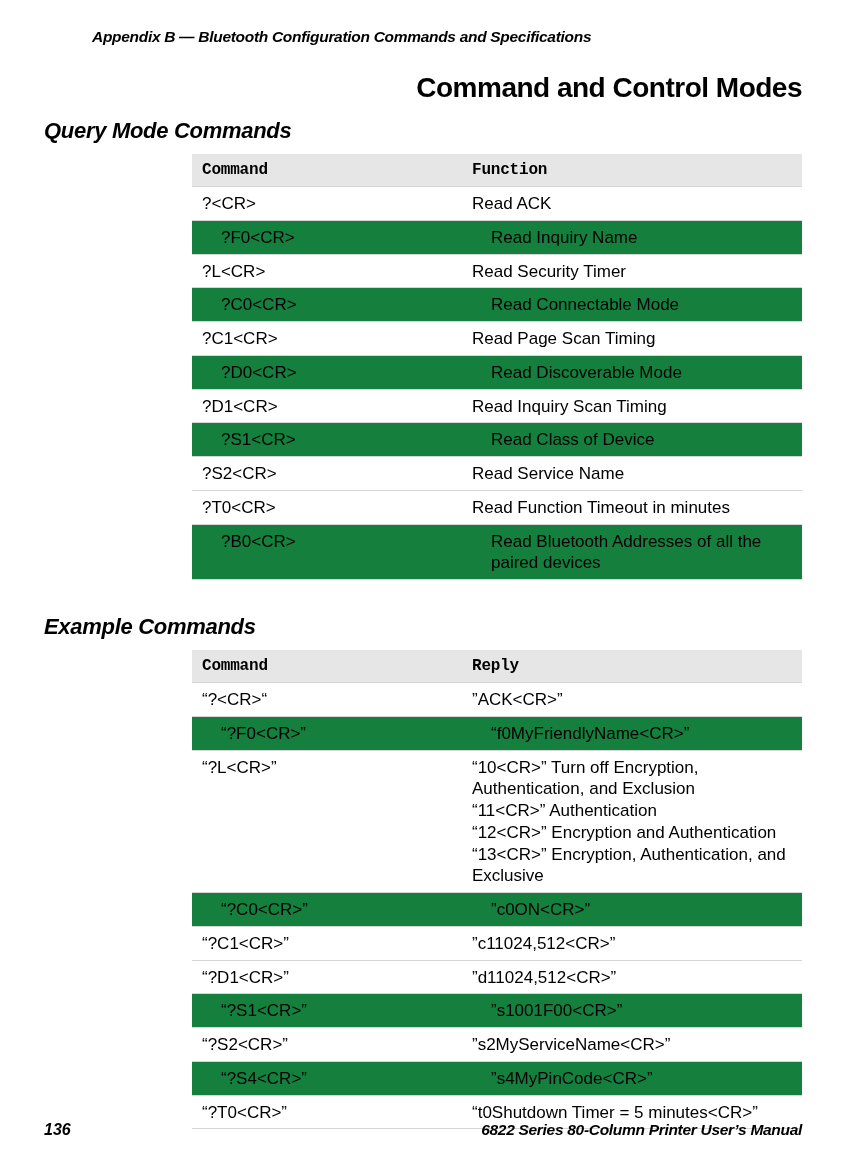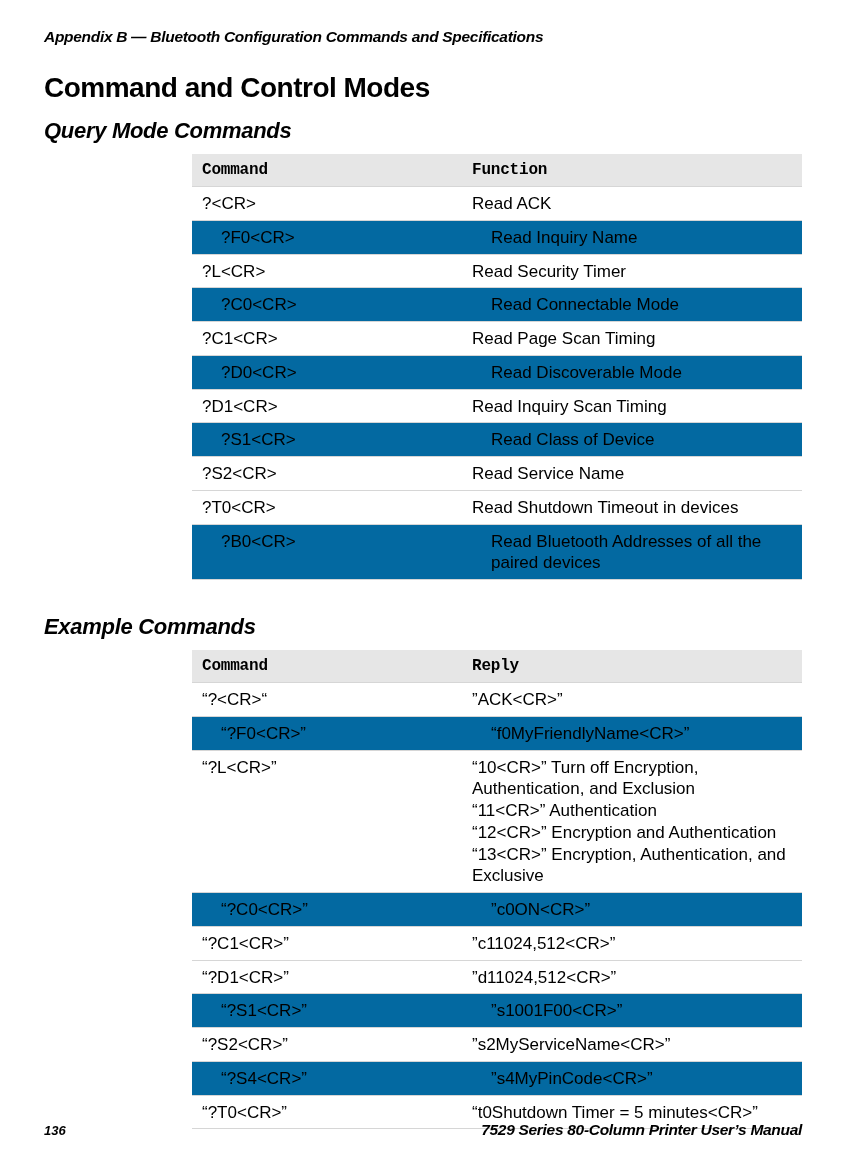--- a/index.html
+++ b/index.html
@@ -17,27 +17,29 @@
       padding: 28px 48px 0 44px;
       box-sizing: border-box;
     }
     .header-line {
       font-family: Arial, Helvetica, sans-serif;
       font-weight: bold;
       font-style: italic;
       font-size: 15.5px;
       letter-spacing: -0.3px;
       margin-bottom: 26px;
+      margin-left: 48px;
     }
     h1.section-title {
       font-family: Arial, Helvetica, sans-serif;
       font-weight: bold;
       font-size: 28px;
       margin: 0 0 14px 0;
       letter-spacing: -0.5px;
+      text-align: right;
     }
     h2.subhead {
       font-family: Arial, Helvetica, sans-serif;
       font-weight: bold;
       font-style: italic;
       font-size: 22px;
       margin: 0 0 10px 0;
       letter-spacing: -0.3px;
     }
     table.data-table {
@@ -60,35 +62,35 @@
       letter-spacing: -0.2px;
     }
     table.data-table td {
       font-family: Liberation Sans, sans-serif;
       font-size: 17px;
       padding: 6px 10px 5px 10px;
       vertical-align: top;
       border-bottom: 1px solid #d6d6d6;
       line-height: 1.28;
     }
-    table.data-table tr.shaded td { background: #0369a1; padding-left: 29px; }
+    table.data-table tr.shaded td { background: #15803d; padding-left: 29px; }
     .footer {
       position: absolute;
       bottom: 26px;
       left: 44px;
       right: 48px;
       display: flex;
       justify-content: space-between;
       align-items: baseline;
     }
     .footer .pagenum {
       font-family: Arial, Helvetica, sans-serif;
       font-weight: bold;
       font-style: italic;
-      font-size: 13px;
+      font-size: 16px;
     }
     .footer .doctitle {
       font-family: Arial, Helvetica, sans-serif;
       font-weight: bold;
       font-style: italic;
       font-size: 15.5px;
       letter-spacing: -0.3px;
     }
   </style>
 </head>
@@ -142,21 +144,21 @@
       <tr class="shaded">
           <td>?S1&lt;CR&gt;</td>
           <td>Read Class of Device</td>
         </tr>
       <tr>
           <td>?S2&lt;CR&gt;</td>
           <td>Read Service Name</td>
         </tr>
       <tr>
           <td>?T0&lt;CR&gt;</td>
-          <td>Read Shutdown Timeout in devices</td>
+          <td>Read Function Timeout in minutes</td>
         </tr>
       <tr class="shaded">
           <td>?B0&lt;CR&gt;</td>
           <td>Read Bluetooth Addresses of all the paired devices</td>
         </tr>
     </tbody>
   </table>
 
   <h2 class="subhead">Example Commands</h2>
   <table class="data-table">
@@ -214,14 +216,14 @@
           <td>“?T0&lt;CR&gt;”</td>
           <td>“t0Shutdown Timer = 5 minutes&lt;CR&gt;”</td>
         </tr>
 
     </tbody>
   </table>
 </div>
 
 <div class="footer">
   <span class="pagenum">136</span>
-  <span class="doctitle">7529 Series 80-Column Printer User’s Manual</span>
+  <span class="doctitle">6822 Series 80-Column Printer User’s Manual</span>
 </div>
 
 </body></html>

